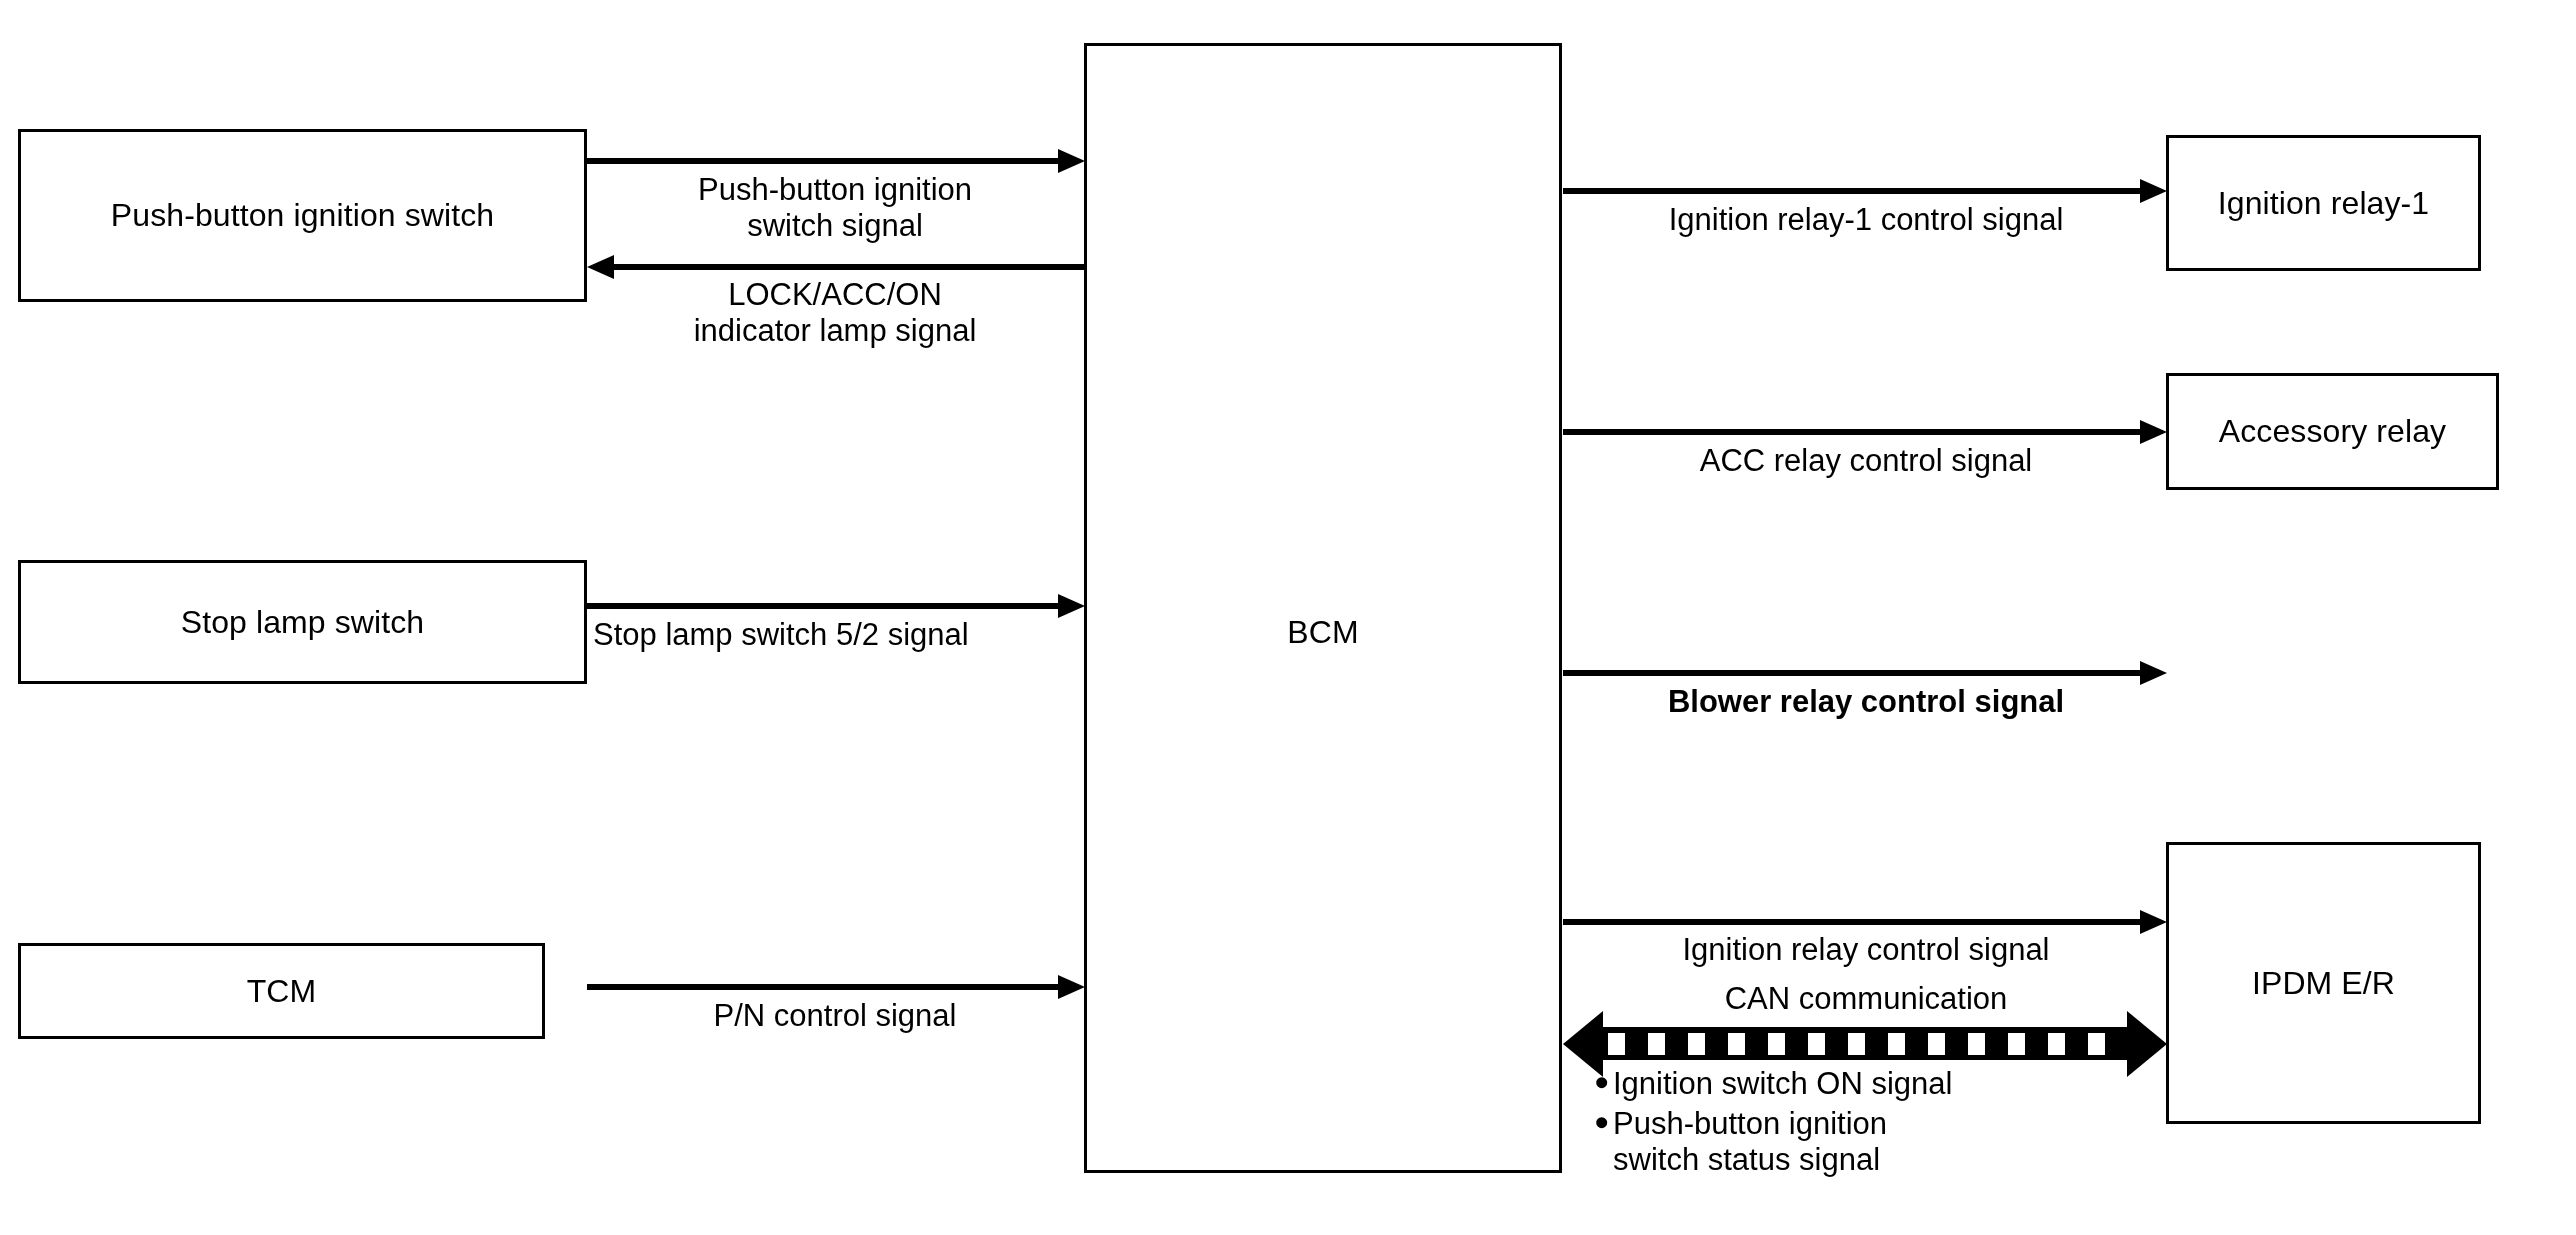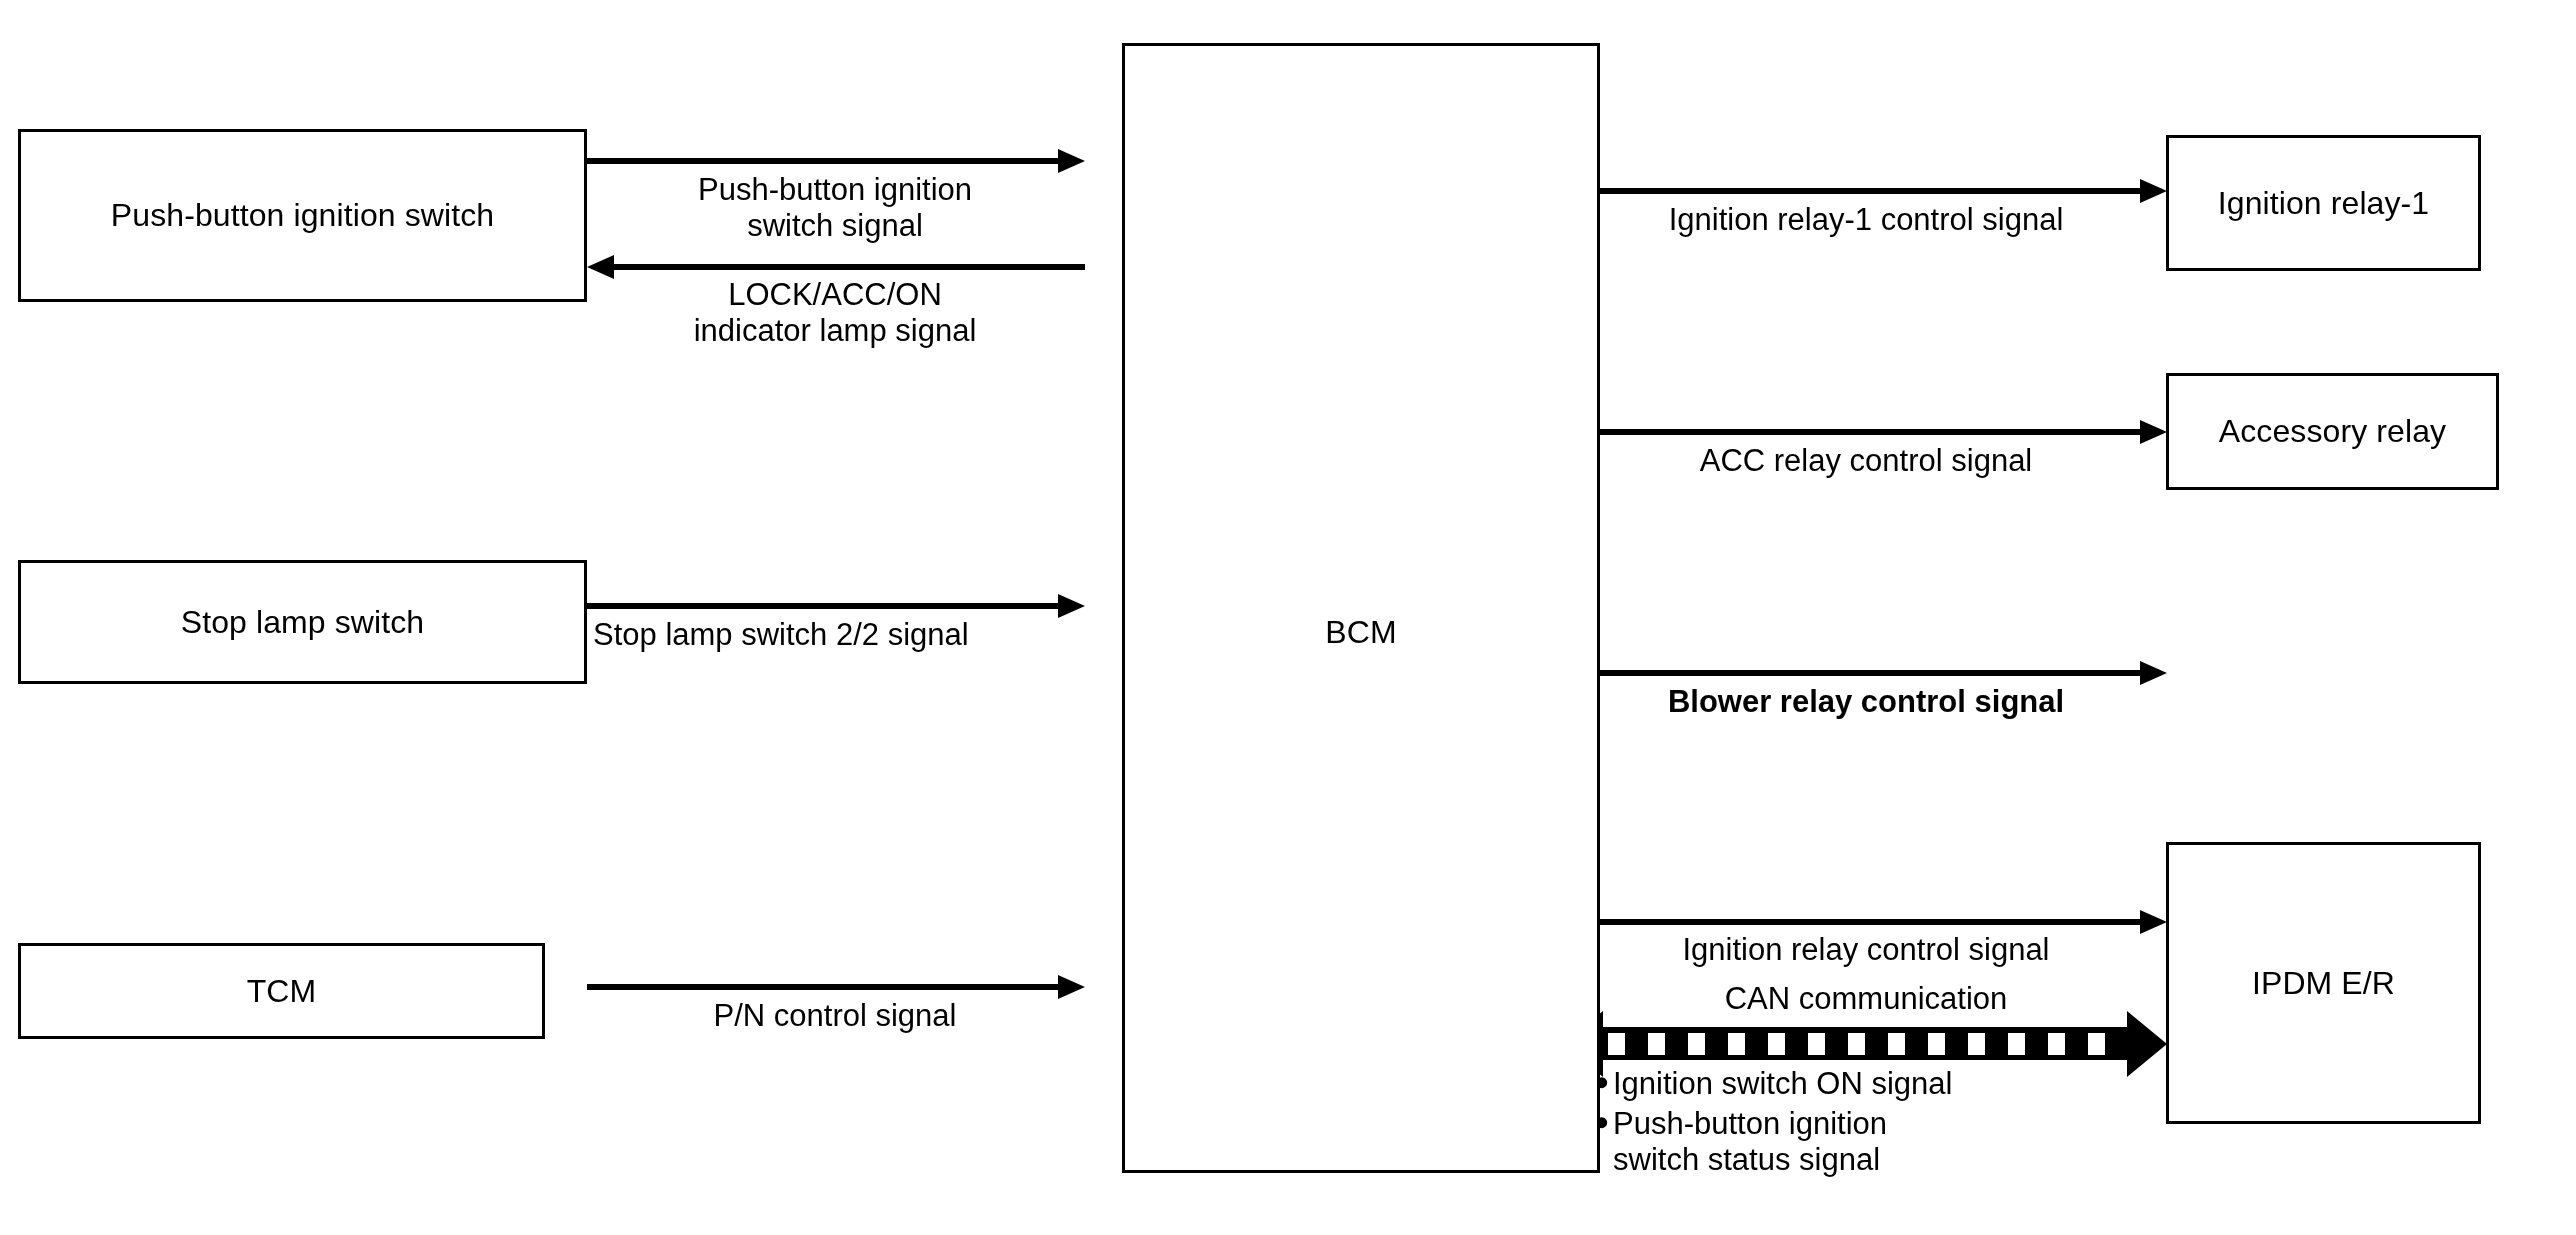--- a/index.html
+++ b/index.html
@@ -28,21 +28,21 @@
     justify-content: center;
     z-index: 5;
   }
   .box-label {
     font-size: 32px;
     line-height: 1.15;
     text-align: center;
     letter-spacing: 0.1px;
     white-space: nowrap;
   }
-  #bcm-box { left: 1084px; top: 43px; width: 478px; height: 1130px; margin-left: 38px; }
+  #bcm-box { left: 1084px; top: 43px; width: 478px; height: 1130px; }
   #bcm-box .box-label {
     position: absolute;
     left: 0; right: 0;
     top: 568px;
   }
   #push-button-ignition-switch-box { left: 18px;   top: 129px;  width: 569px; height: 173px; }
   #stop-lamp-switch-box            { left: 18px;   top: 560px;  width: 569px; height: 124px; }
   #tcm-box                         { left: 18px;   top: 943px; width: 527px; height: 96px; }
   #ignition-relay-1-box            { left: 2166px; top: 135px;  width: 315px; height: 136px; }
   #accessory-relay-box             { left: 2166px; top: 373px;  width: 333px; height: 117px; }
@@ -201,21 +201,21 @@
     <div class="head-left"></div>
     <div class="shaft" style="left:27px; width:471px;"></div>
   </div>
   <div class="caption center" style="left:612px; top:277px; width:446px;">LOCK/ACC/ON
 indicator lamp signal</div>
 
   <div class="arrow" style="left:587px; top:606px; width:497px;">
     <div class="shaft" style="width:471px;"></div>
     <div class="head-right" style="left:471px;"></div>
   </div>
-  <div class="caption left" style="left:593px; top:617px; width:504px;">Stop lamp switch 2/2 signal</div>
+  <div class="caption left" style="left:593px; top:617px; width:504px;">Stop lamp switch 5/2 signal</div>
 
   <div class="arrow" style="left:587px; top:987px; width:497px;">
     <div class="shaft" style="width:471px;"></div>
     <div class="head-right" style="left:471px;"></div>
   </div>
   <div class="caption center" style="left:612px; top:998px; width:446px;">P/N control signal</div>
 
   <div class="arrow" style="left:1563px; top:191px; width:603px;">
     <div class="shaft" style="width:577px;"></div>
     <div class="head-right" style="left:577px;"></div>

